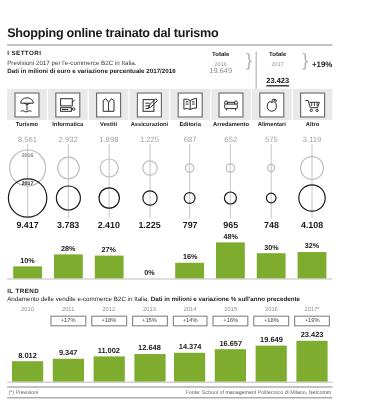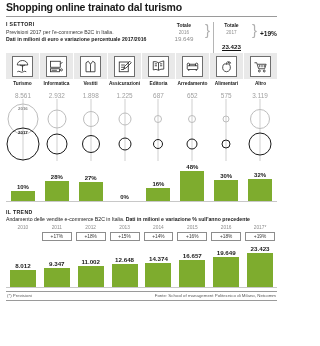--- a/index.html
+++ b/index.html
@@ -6,21 +6,21 @@
   html, body {
     width: 283px; height: 346px;
     background: #ffffff;
     font-family: "Liberation Sans", sans-serif;
     color: #1a1a1a;
     overflow: hidden;
   }
   .page { position: relative; width: 283px; height: 346px; padding: 0 6px; }
 
   
-  .title-bar { padding-top: 1px; }
+  .title-bar { padding-top: 22px; }
   .title {
     font-size: 10.5px; font-weight: bold; letter-spacing: -0.2px;
     padding-bottom: 3px;
   }
   .title-rule { border-bottom: 1px solid #9a9a9a; }
 
   
   .sec-head { display: flex; justify-content: space-between; align-items: flex-start;
               padding-top: 4px; }
   .sec-head-left { width: 165px; }
@@ -280,20 +280,30 @@
      <div class="circ c16" style="top:20px;width:7px;height:7px"></div>
      <div class="circ c17" style="top:45px;width:9px;height:9px"></div>
      </div>
       <div class="col bubble-col">
         <div class="stem"></div>
      <div class="circ c16" style="top:20px;width:20px;height:20px"></div>
      <div class="circ c17" style="top:45px;width:23px;height:23px"></div>
      </div>
     </div>
 
+  <div class="cols" id="row-2017">
+      <div class="col v2017">9.417</div>
+      <div class="col v2017">3.783</div>
+      <div class="col v2017">2.410</div>
+      <div class="col v2017">1.225</div>
+      <div class="col v2017">797</div>
+      <div class="col v2017">965</div>
+      <div class="col v2017">748</div>
+      <div class="col v2017">4.108</div>
+    </div>
 
   <div class="cols baseline" id="row-pct">
       <div class="col pctcol">
         <div class="pbar" style="height:9.416666666666668px"></div>
      <div class="plab" style="bottom:10.416666666666668px">10%</div>
       </div>
       <div class="col pctcol">
         <div class="pbar" style="height:19.166666666666668px"></div>
      <div class="plab" style="bottom:20.166666666666668px">28%</div>
       </div>

